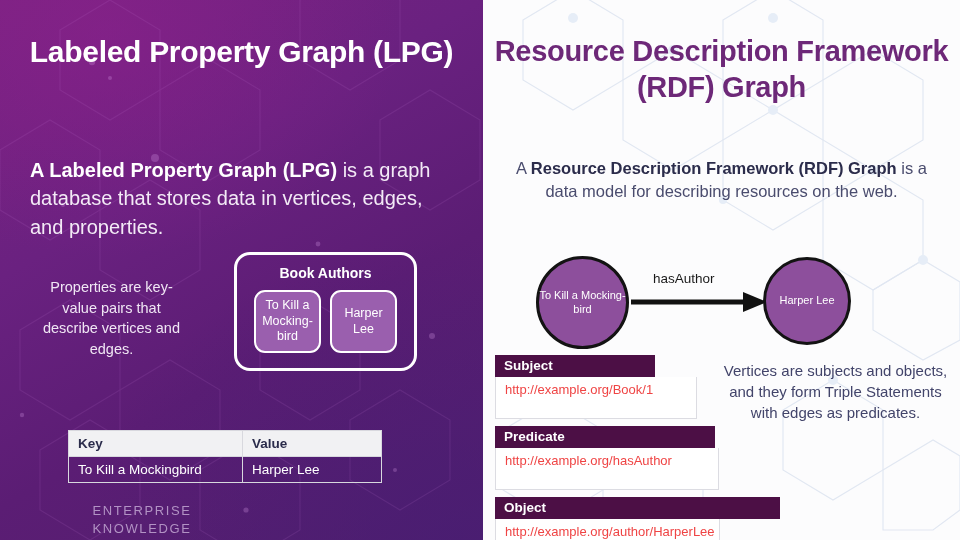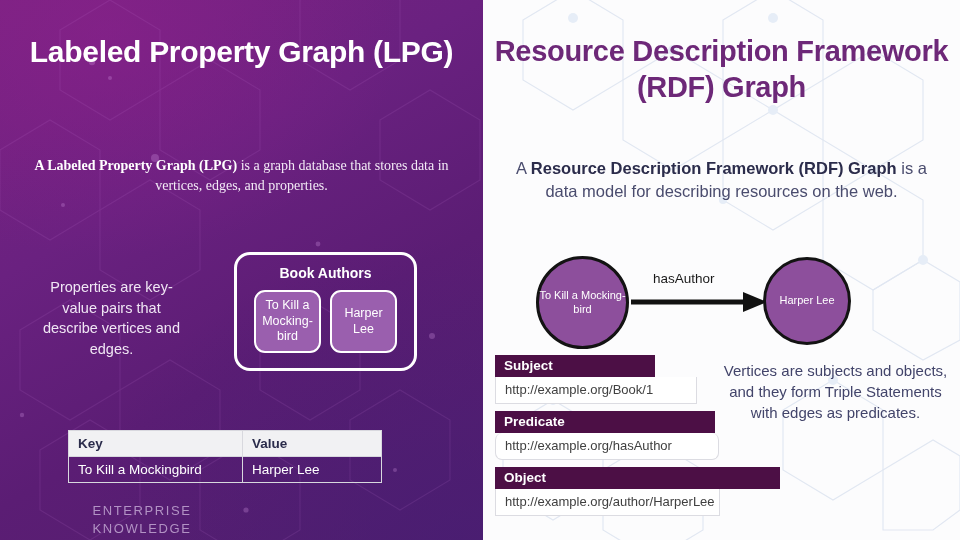--- a/index.html
+++ b/index.html
@@ -30,24 +30,23 @@
 
   .title-left {
     position:absolute; top:34px; left:28px; width:427px;
     text-align:center;
     font-size:30px; font-weight:bold; line-height:1.22;
     letter-spacing:-0.3px;
     color:#ffffff;
   }
   .desc-left {
     position:absolute; top:156px; left:30px; width:423px;
-    text-align:center;
-    font-size:14px; line-height:1.42;
+    text-align:left;
+    font-size:20px; line-height:1.42;
     color:#f3eaf6;
-    font-family:Liberation Serif, serif;
   }
   .desc-left b { font-weight:bold; color:#ffffff; }
 
   .props-text {
     position:absolute; top:277px; left:34px; width:155px;
     text-align:center;
     font-size:14.5px; line-height:1.42;
     color:#f0e6f4;
   }
 
@@ -167,28 +166,28 @@
   .triple-head {
     background:#4c0f45;
     color:#ffffff;
     font-size:13.5px; font-weight:bold;
     padding:3px 9px 4px 9px;
   }
   .triple-val {
     background:#ffffff;
     border:1px solid #dcdce2;
     border-top:none;
-    color:#404040;
+    color:#ef4444;
     font-size:13px;
-    padding:5px 9px 6px 9px;
+    padding:5px 9px 21px 9px;
   }
   .t1 .triple-head { width:160px; }
   .t1 .triple-val  { width:202px; }
   .t2 .triple-head { width:220px; }
-  .t2 .triple-val  { width:224px;border-radius:7px; }
+  .t2 .triple-val  { width:224px; }
   .t3 .triple-head { width:285px; }
   .t3 .triple-val  { width:225px; }
 
   .vertices-text {
     position:absolute; top:360px; left:240px; width:225px;
     text-align:center;
     font-size:15px; line-height:1.4;
     color:#42446a;
   }
 </style>

